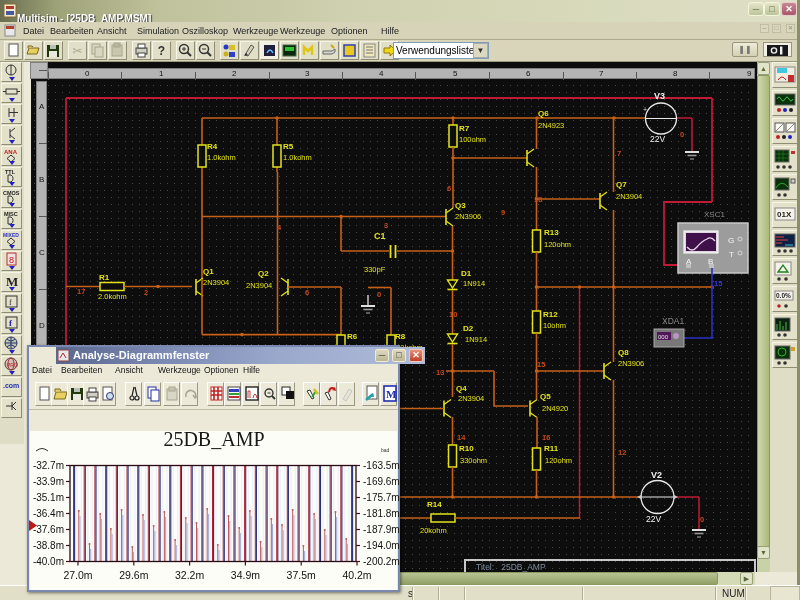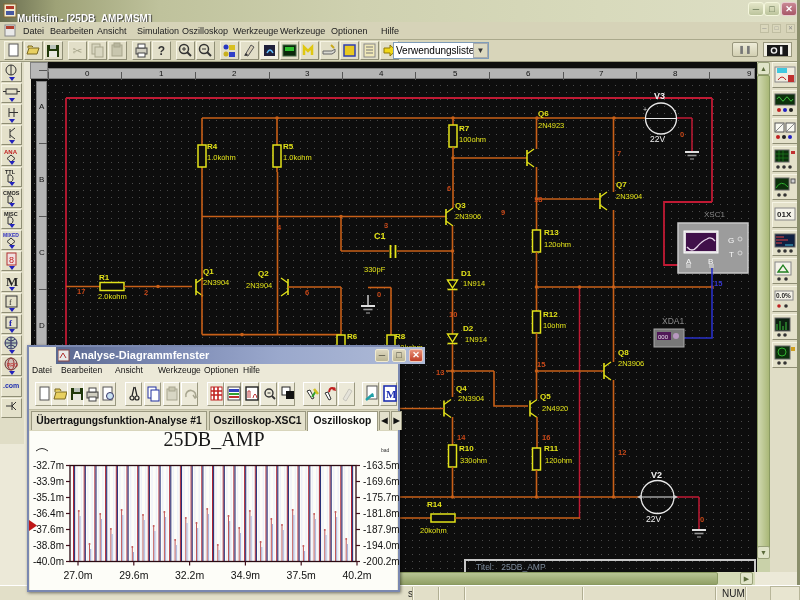--- a/index.html
+++ b/index.html
@@ -706,27 +706,20 @@
 <div class="wb" style="left:333px"><svg width="17" height="22">
           <rect x="4" y="3" width="10" height="13" fill="#fff" stroke="#555"></rect>
           <path d="M3,17 l7,-6" stroke="#20a0a8" stroke-width="2.4"></path>
           <path d="M10,10 l1,4 l-5,0" fill="#20a0a8"></path>
         </svg></div>
 <div class="wb" style="left:351px"><svg width="17" height="22">
           <rect x="3" y="3" width="12" height="15" fill="#fff" stroke="#2030b0" stroke-width="1.6"></rect>
           <text x="5" y="15" font-size="11" font-weight="bold" fill="#2030b0" font-family="Liberation Serif">M</text>
         </svg></div>
     </div>
- <div id="wtabs">
-  <div class="tab" style="left:2px;width:176px">Übertragungsfunktion-Analyse #1</div>
-  <div class="tab" style="left:180px;width:97px">Oszilloskop-XSC1</div>
-  <div class="tab act" style="left:278px;width:71px">Oszilloskop</div>
-  <div class="tab" style="left:350px;width:11px;font-size:8px">◀</div>
-  <div class="tab" style="left:362px;width:11px;font-size:8px">▶</div>
- </div>
  <div id="wgraph"></div>
 </div>
 
 <svg class="abs" style="left:27px;top:429px" width="373px" height="163" viewBox="27 429 373 163">
 <line x1="73.5" y1="465.5" x2="73.5" y2="561.5" stroke="#aa2434" stroke-width="1"></line>
 <line x1="74.6" y1="465.5" x2="74.6" y2="561.5" stroke="#283078" stroke-width="1.1"></line>
 <line x1="77.1" y1="465.5" x2="77.1" y2="561.5" stroke="#eef1f8" stroke-width="1.4"></line>
 <line x1="81.5" y1="465.5" x2="81.5" y2="561.5" stroke="#eef1f8" stroke-width="1.4"></line>
 <circle cx="78.8" cy="511" r="1" fill="#c05050"></circle>
 <line x1="78.8" y1="512" x2="78.8" y2="561.5" stroke="#c05858" stroke-width="1"></line>

